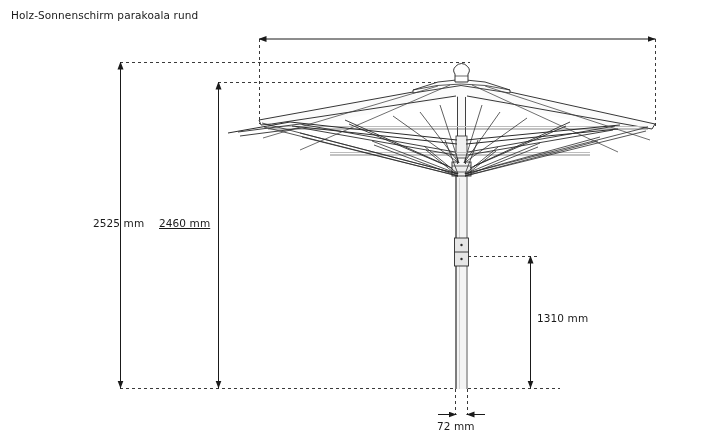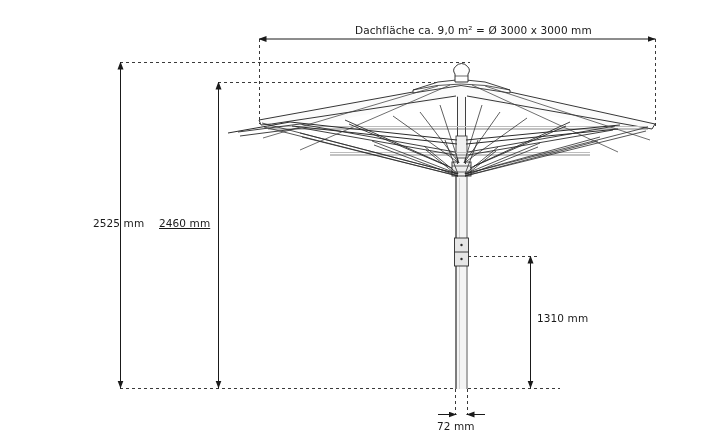--- a/index.html
+++ b/index.html
@@ -63,20 +63,21 @@
   #label-pole-width {
     left: 437px;
     top: 420px;
   }
 </style>
 </head>
 <body>
 
 <div id="page">
 
+  <div class="title-text">Holz-Sonnenschirm parakoala rund</div>
 
   <svg id="drawing-svg" viewBox="0 0 718 442">
 
     <defs>
       <marker id="arrEnd" markerWidth="9" markerHeight="9" refX="8" refY="3" orient="auto" markerUnits="strokeWidth">
         <path d="M0,0 L8,3 L0,6 z" fill="#1a1a1a"></path>
       </marker>
       <marker id="arrStart" markerWidth="9" markerHeight="9" refX="1" refY="3" orient="auto" markerUnits="strokeWidth">
         <path d="M8,0 L0,3 L8,6 z" fill="#1a1a1a"></path>
       </marker>
@@ -243,21 +244,20 @@
         <path d="M 459 163 L 440 105"></path>
         <path d="M 464 163 L 527 118"></path>
         <path d="M 464 163 L 500 112"></path>
         <path d="M 464 163 L 482 105"></path>
       </g>
 
     </g>
 
   </svg>
 
-  <div class="dim-label" id="label-top-width">Dachfläche ca. 9,0 m² = Ø 3000 x 3000 mm</div>
 
   <div class="dim-label" id="label-height-total">2525 mm</div>
 
   <div class="dim-label" id="label-height-canopy">2460 mm</div>
 
   <div class="dim-label" id="label-height-clearance">1310 mm</div>
 
   <div class="dim-label" id="label-pole-width">72 mm</div>
 
 </div>

